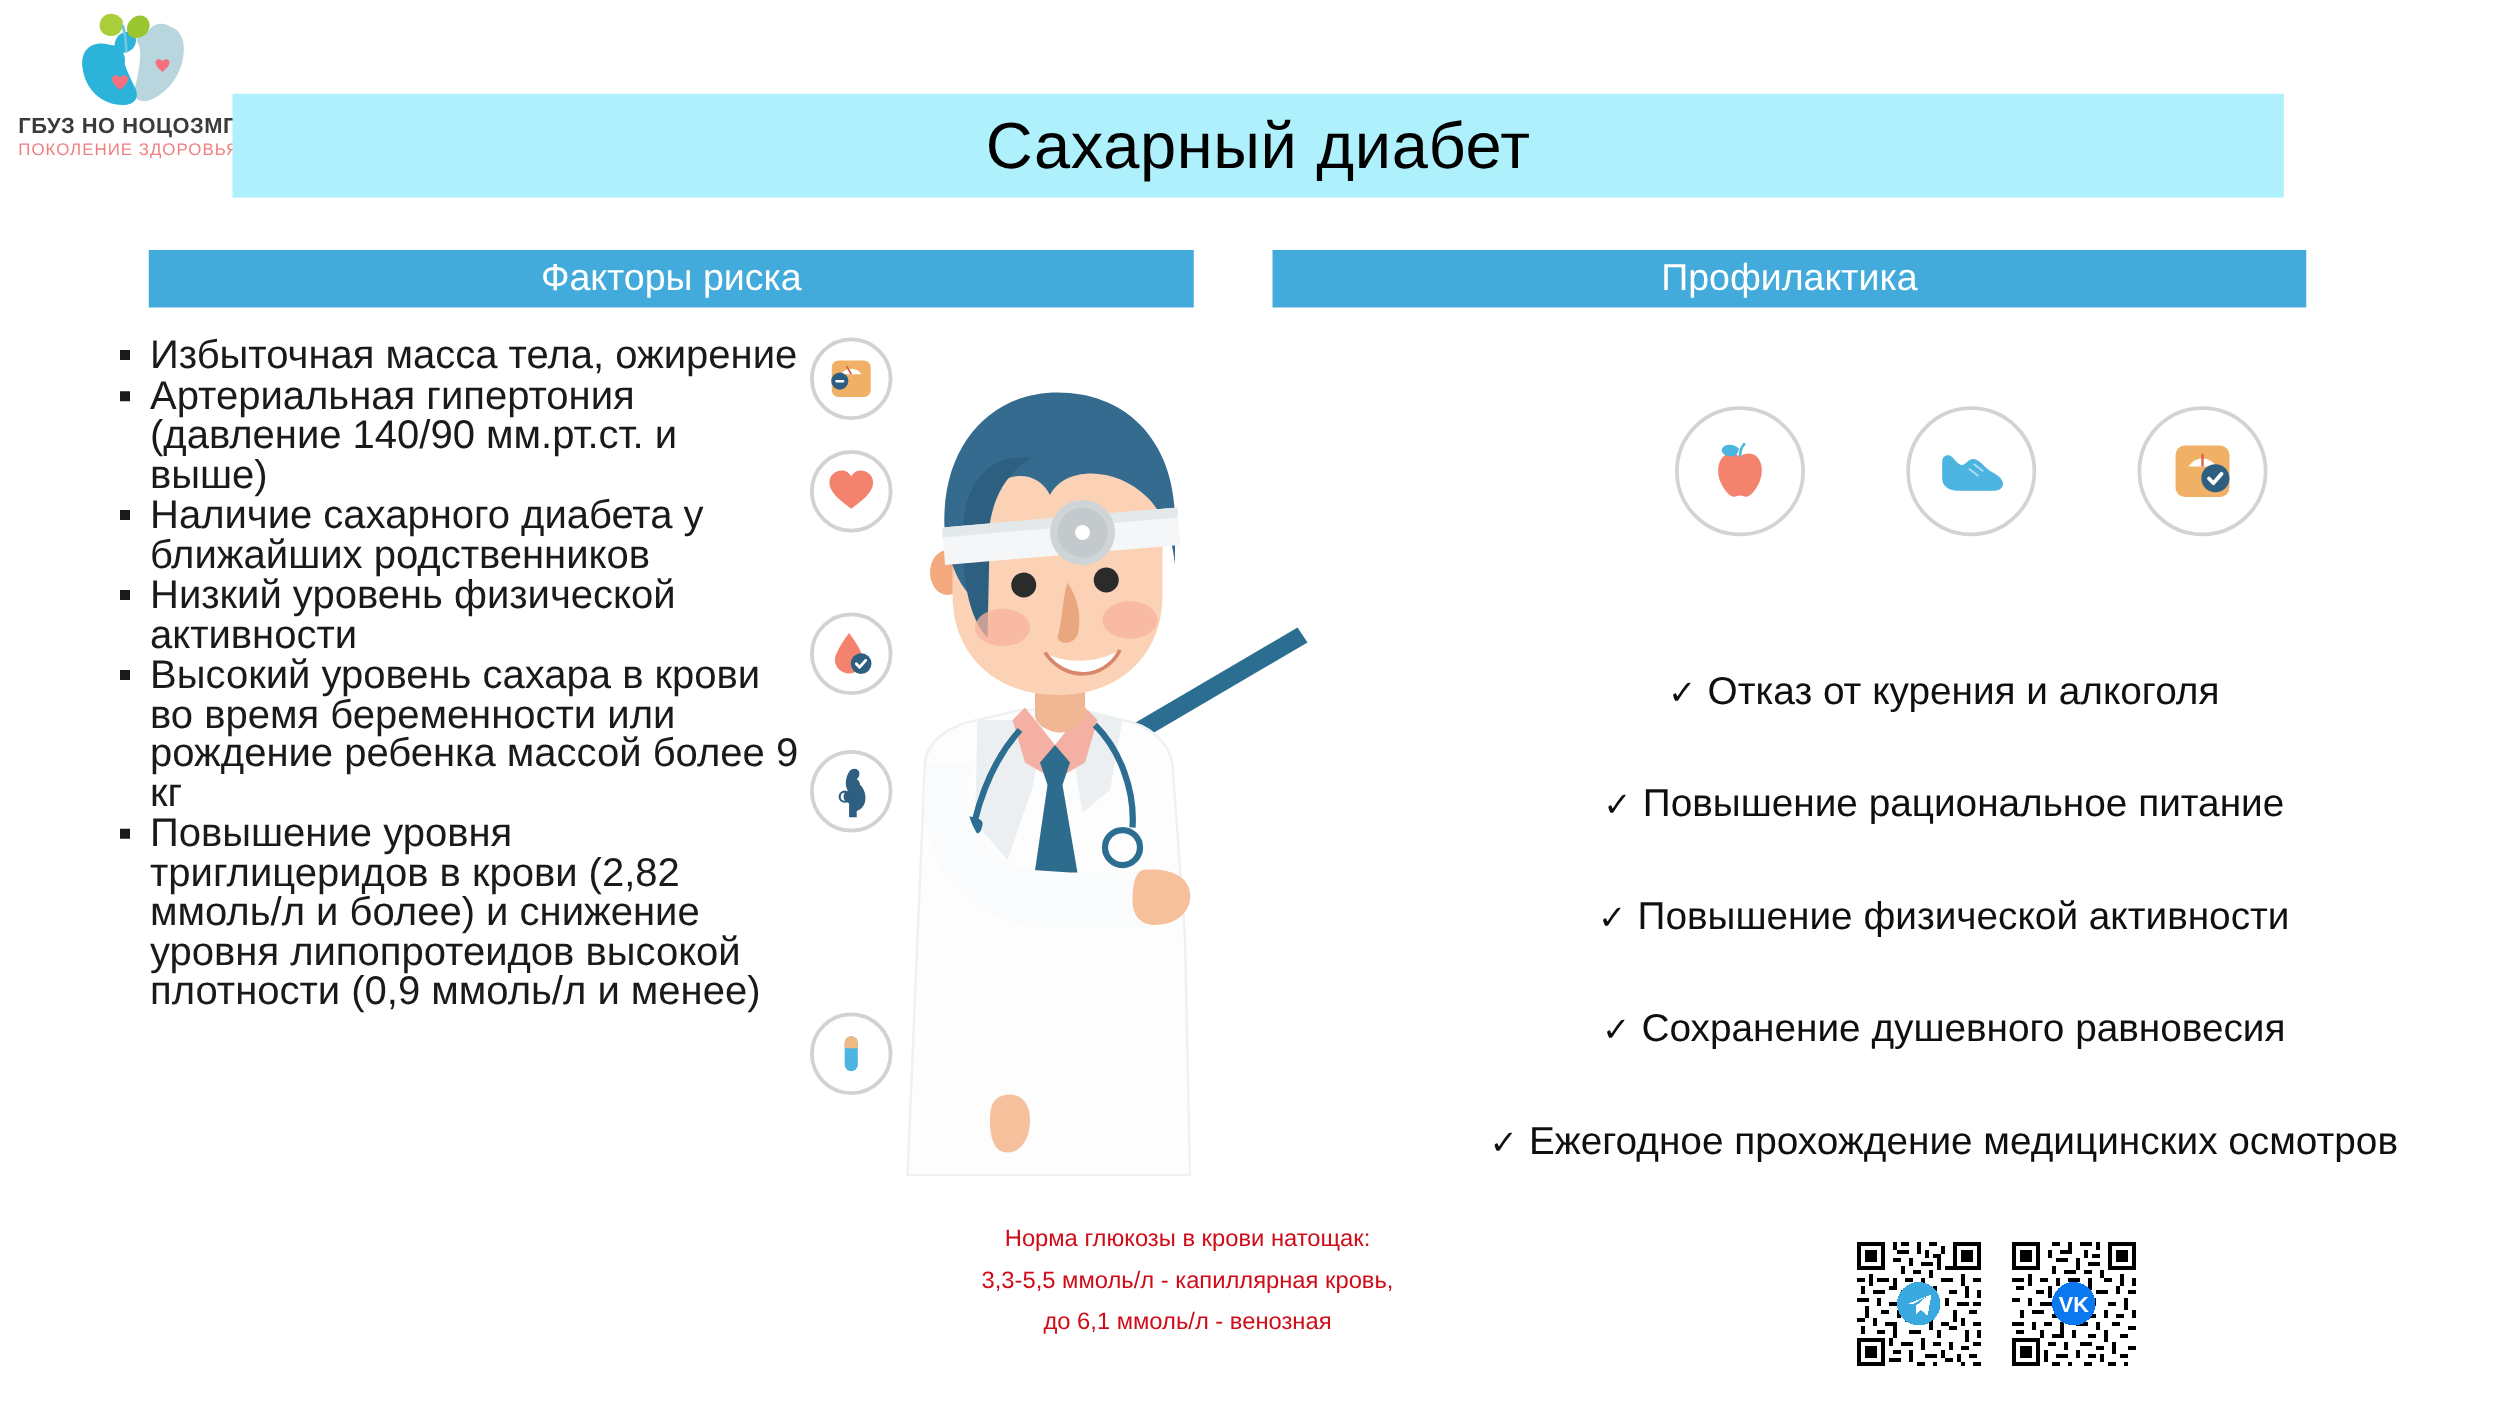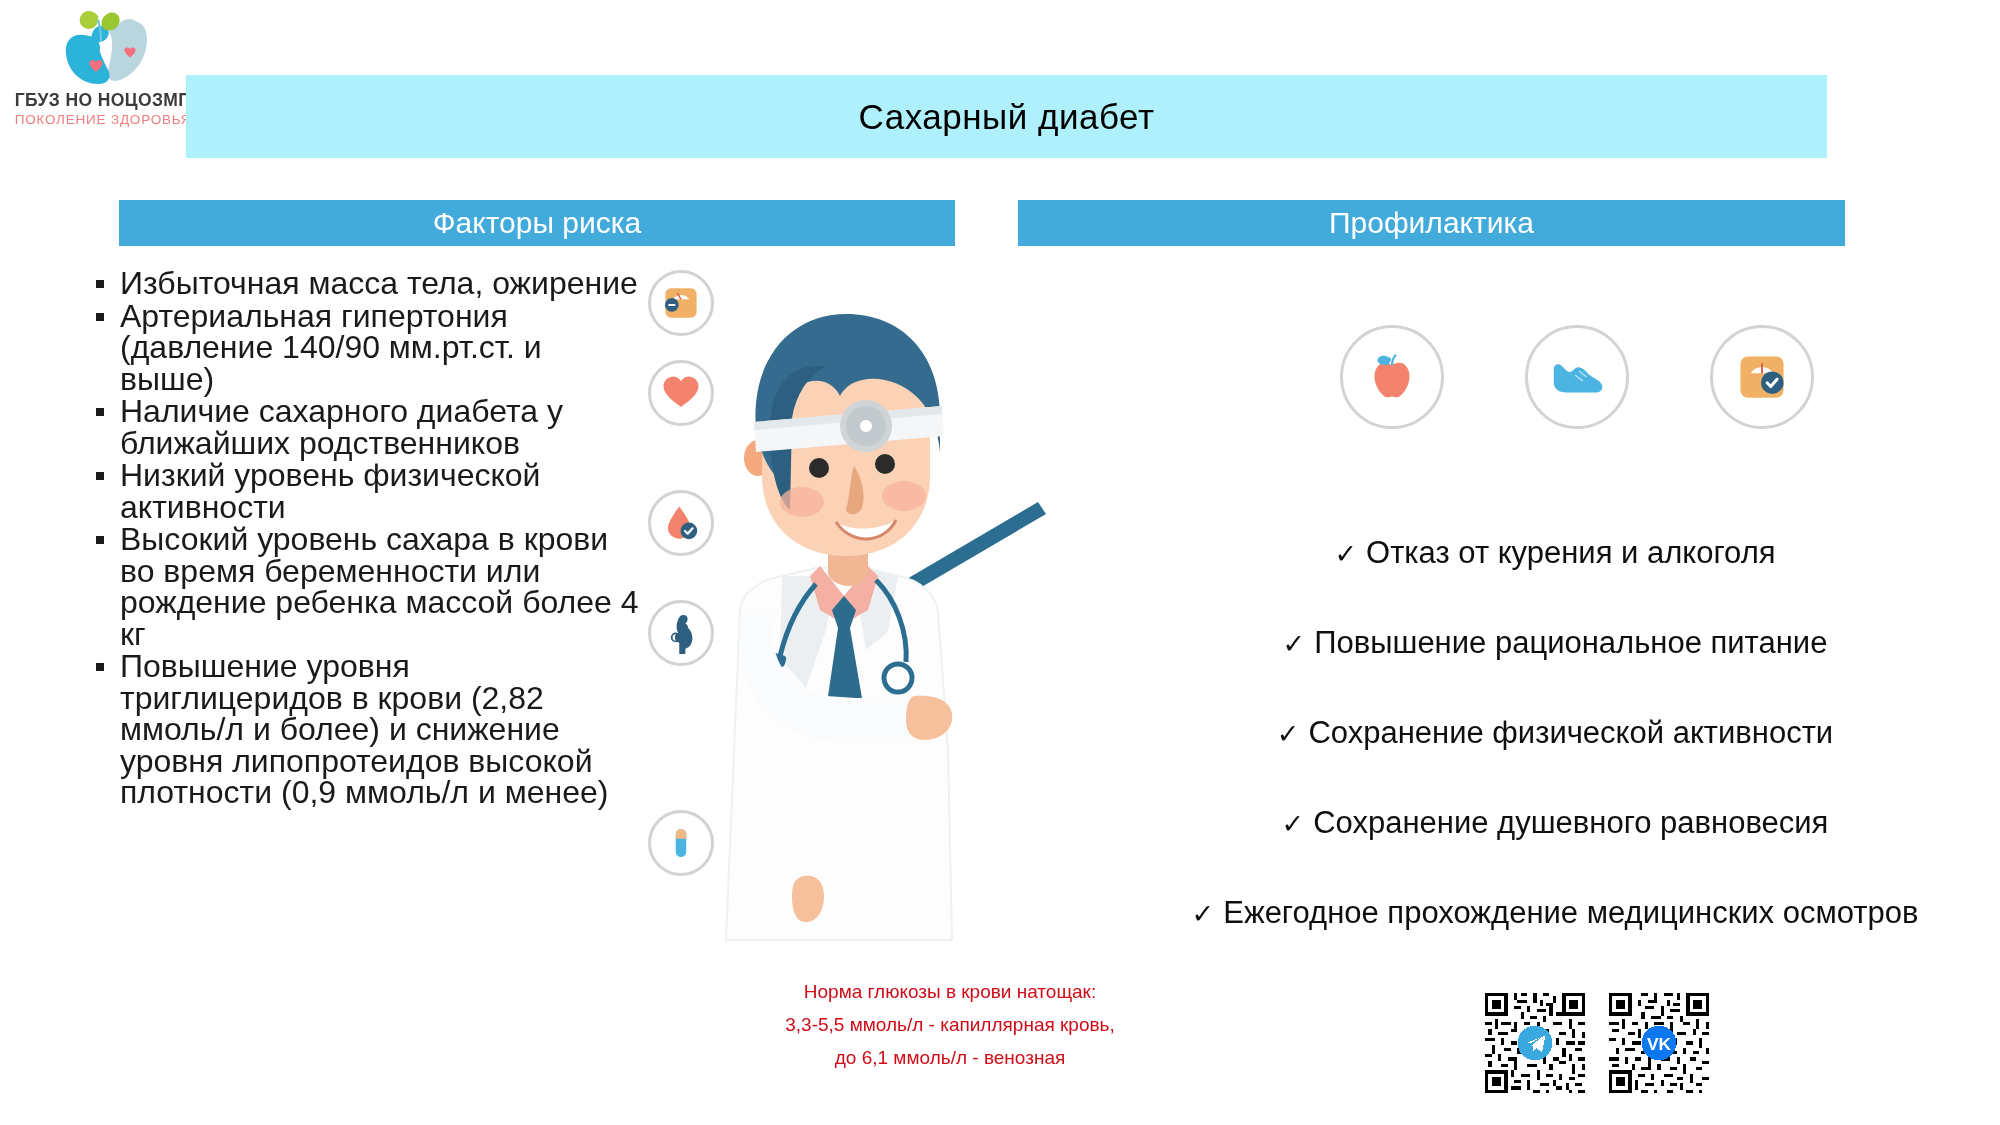--- a/index.html
+++ b/index.html
@@ -27,21 +27,21 @@
   }
 
   
   .title-bar {
     position: absolute; left: 186px; top: 75px;
     width: 1641px; height: 83px;
     background: #aef0fb;
     display: flex; align-items: center; justify-content: center;
   }
   .title-text {
-    font-size: 35px; color: #000; font-weight: normal;
+    font-size: 52px; color: #000; font-weight: normal;
     letter-spacing: 0.5px; line-height: 1;
   }
 
   
   .sec-bar {
     position: absolute; height: 46px; background: #43abdb;
     display: flex; align-items: center; justify-content: center;
   }
   .sec-bar.left  { left: 119px;  top: 200px; width: 836px; }
   .sec-bar.right { left: 1018px; top: 200px; width: 827px; }
@@ -173,21 +173,21 @@
     <div class="risk-item">
       <span class="risk-bullet">
           <i></i>
         </span>
       <span class="risk-text">Низкий уровень физической активности</span>
     </div>
     <div class="risk-item">
       <span class="risk-bullet">
           <i></i>
         </span>
-      <span class="risk-text">Высокий уровень сахара в крови во время беременности или рождение ребенка массой более 4 кг</span>
+      <span class="risk-text">Высокий уровень сахара в крови во время беременности или рождение ребенка массой более 9 кг</span>
     </div>
     <div class="risk-item">
       <span class="risk-bullet">
           <i></i>
         </span>
       <span class="risk-text">Повышение уровня триглицеридов в крови (2,82 ммоль/л и более) и снижение уровня липопротеидов высокой плотности (0,9 ммоль/л и менее)</span>
     </div>
   </div>
 
   <div class="risk-icons">
@@ -258,21 +258,21 @@
   </div>
 
   <div class="prev-list">
     <div class="prev-item">
       <span class="prev-check">✓</span><span>Отказ от курения и алкоголя</span>
     </div>
     <div class="prev-item">
       <span class="prev-check">✓</span><span>Повышение рациональное питание</span>
     </div>
     <div class="prev-item">
-      <span class="prev-check">✓</span><span>Сохранение физической активности</span>
+      <span class="prev-check">✓</span><span>Повышение физической активности</span>
     </div>
     <div class="prev-item">
       <span class="prev-check">✓</span><span>Сохранение душевного равновесия</span>
     </div>
     <div class="prev-item">
       <span class="prev-check">✓</span><span>Ежегодное прохождение медицинских осмотров</span>
     </div>
   </div>
 
   <div class="doctor">

